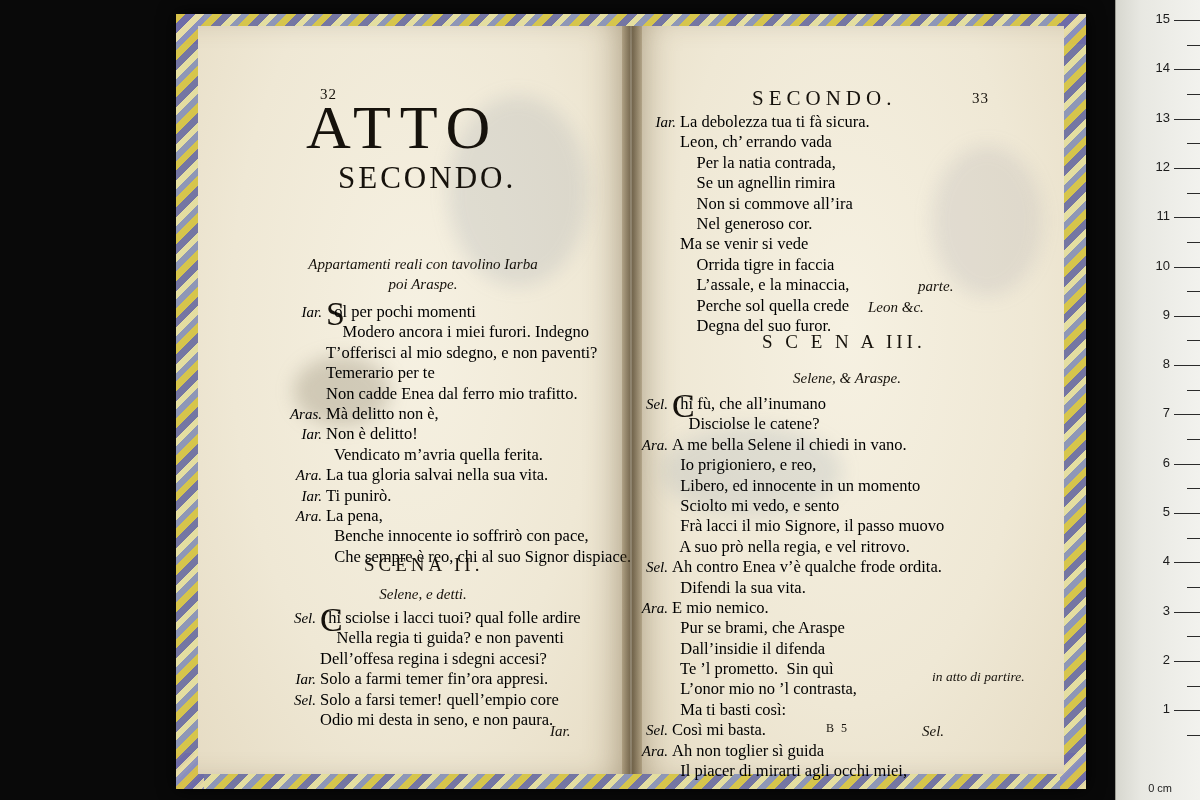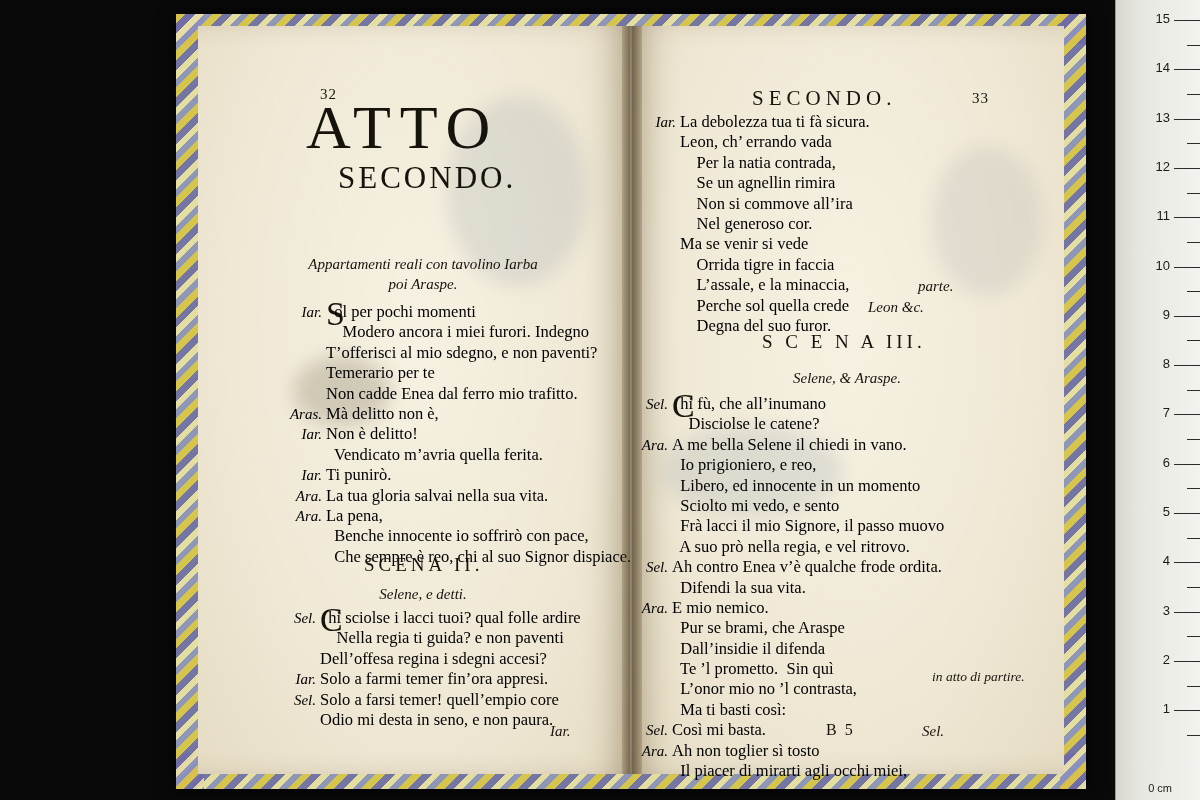--- a/index.html
+++ b/index.html
@@ -111,21 +111,21 @@
   }
   .dropcap {
     font-size: 34px;
     line-height: 0.8;
   }
   .catchword {
     font-style: italic;
     font-size: 15px;
   }
   .signature {
-    font-size: 16px;
+    font-size: 12px;
     letter-spacing: 2px;
   }
   .sidenote {
     font-style: italic;
     font-size: 13.5px;
   }
 
   
   .verse { position: absolute; }
   .verse .row {
@@ -209,22 +209,22 @@
 
         <div class="verse" id="left-verse-1" style="left:90px; top:276px;">
             <span class="row"><span class="sp">Iar.</span><span>  ol per pochi momenti</span></span>
             <span class="row"><span class="sp empty"></span><span>    Modero ancora i miei furori. Indegno</span></span>
             <span class="row"><span class="sp empty"></span><span>T’offerisci al mio sdegno, e non paventi?</span></span>
             <span class="row"><span class="sp empty"></span><span>Temerario per te</span></span>
             <span class="row"><span class="sp empty"></span><span>Non cadde Enea dal ferro mio trafitto.</span></span>
             <span class="row"><span class="sp">Aras.</span><span>Mà delitto non è,</span></span>
             <span class="row"><span class="sp">Iar.</span><span>Non è delitto!</span></span>
             <span class="row"><span class="sp empty"></span><span>  Vendicato m’avria quella ferita.</span></span>
+            <span class="row"><span class="sp">Ara.</span><span>La tua gloria salvai nella sua vita.</span></span>
             <span class="row"><span class="sp">Iar.</span><span>Ti punirò.</span></span>
-            <span class="row"><span class="sp">Ara.</span><span>La tua gloria salvai nella sua vita.</span></span>
             <span class="row"><span class="sp">Ara.</span><span>La pena,</span></span>
             <span class="row"><span class="sp empty"></span><span>  Benche innocente io soffrirò con pace,</span></span>
             <span class="row"><span class="sp empty"></span><span>  Che sempre è reo, chi al suo Signor dispiace.</span></span>
           </div>
 
         <div class="txt scene-head" style="left:166px; top:528px;">SCENA II.</div>
 
         <div class="txt stage-dir" style="left:100px; top:558px; width:250px;">Selene, e detti.</div>
 
         <div class="txt dropcap" style="left:122px; top:580px;">C</div>
@@ -284,21 +284,21 @@
             <span class="row"><span class="sp empty"></span><span>  A suo prò nella regia, e vel ritrovo.</span></span>
             <span class="row"><span class="sp">Sel.</span><span>Ah contro Enea v’è qualche frode ordita.</span></span>
             <span class="row"><span class="sp empty"></span><span>  Difendi la sua vita.</span></span>
             <span class="row"><span class="sp">Ara.</span><span>E mio nemico.</span></span>
             <span class="row"><span class="sp empty"></span><span>  Pur se brami, che Araspe</span></span>
             <span class="row"><span class="sp empty"></span><span>  Dall’insidie il difenda</span></span>
             <span class="row"><span class="sp empty"></span><span>  Te ’l prometto.  Sin quì</span></span>
             <span class="row"><span class="sp empty"></span><span>  L’onor mio no ’l contrasta,</span></span>
             <span class="row"><span class="sp empty"></span><span>  Ma ti basti così:</span></span>
             <span class="row"><span class="sp">Sel.</span><span>Così mi basta.</span></span>
-            <span class="row"><span class="sp">Ara.</span><span>Ah non toglier sì tosto</span></span>
+            <span class="row"><span class="sp">Ara.</span><span>Ah non toglier sì guida</span></span>
             <span class="row"><span class="sp empty"></span><span>  Il piacer di mirarti agli occhi miei,</span></span>
           </div>
 
         <div class="txt sidenote" style="left:300px; top:643px;">in atto di partire.</div>
 
         <div class="txt signature" style="left:194px; top:695px;">B 5</div>
 
         <div class="txt catchword" style="left:290px; top:697px;">Sel.</div>
       </div>
 

